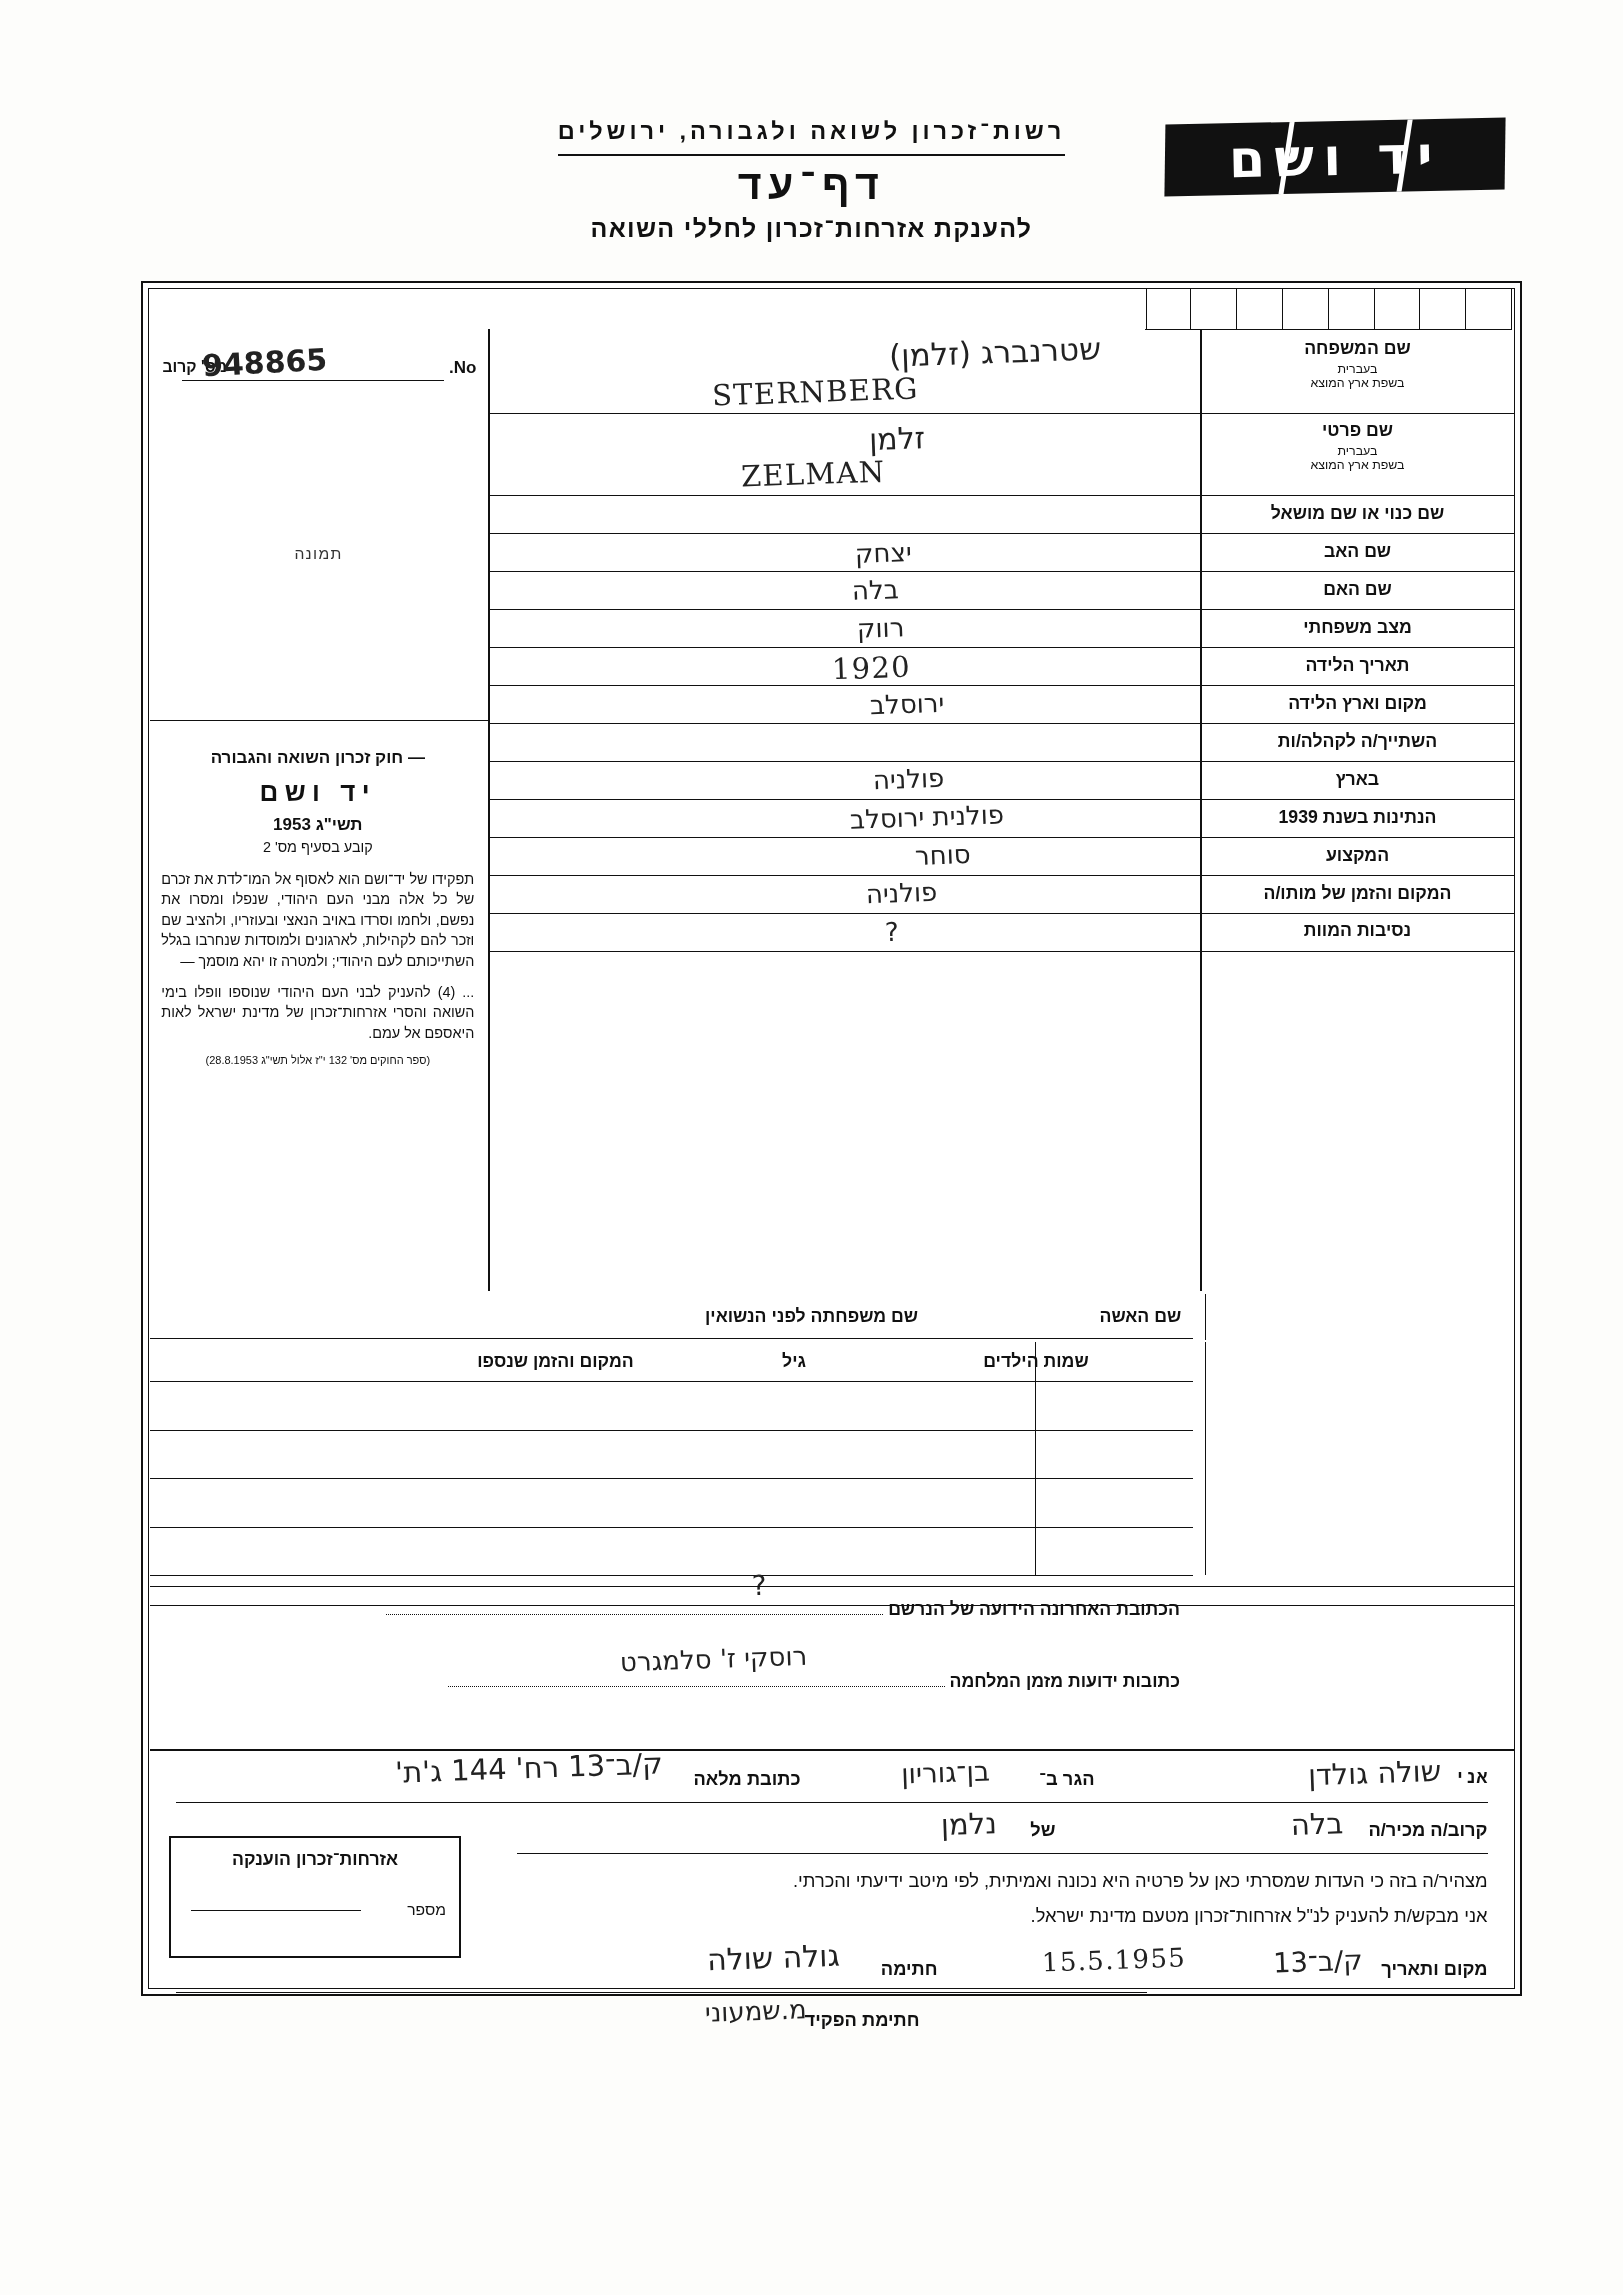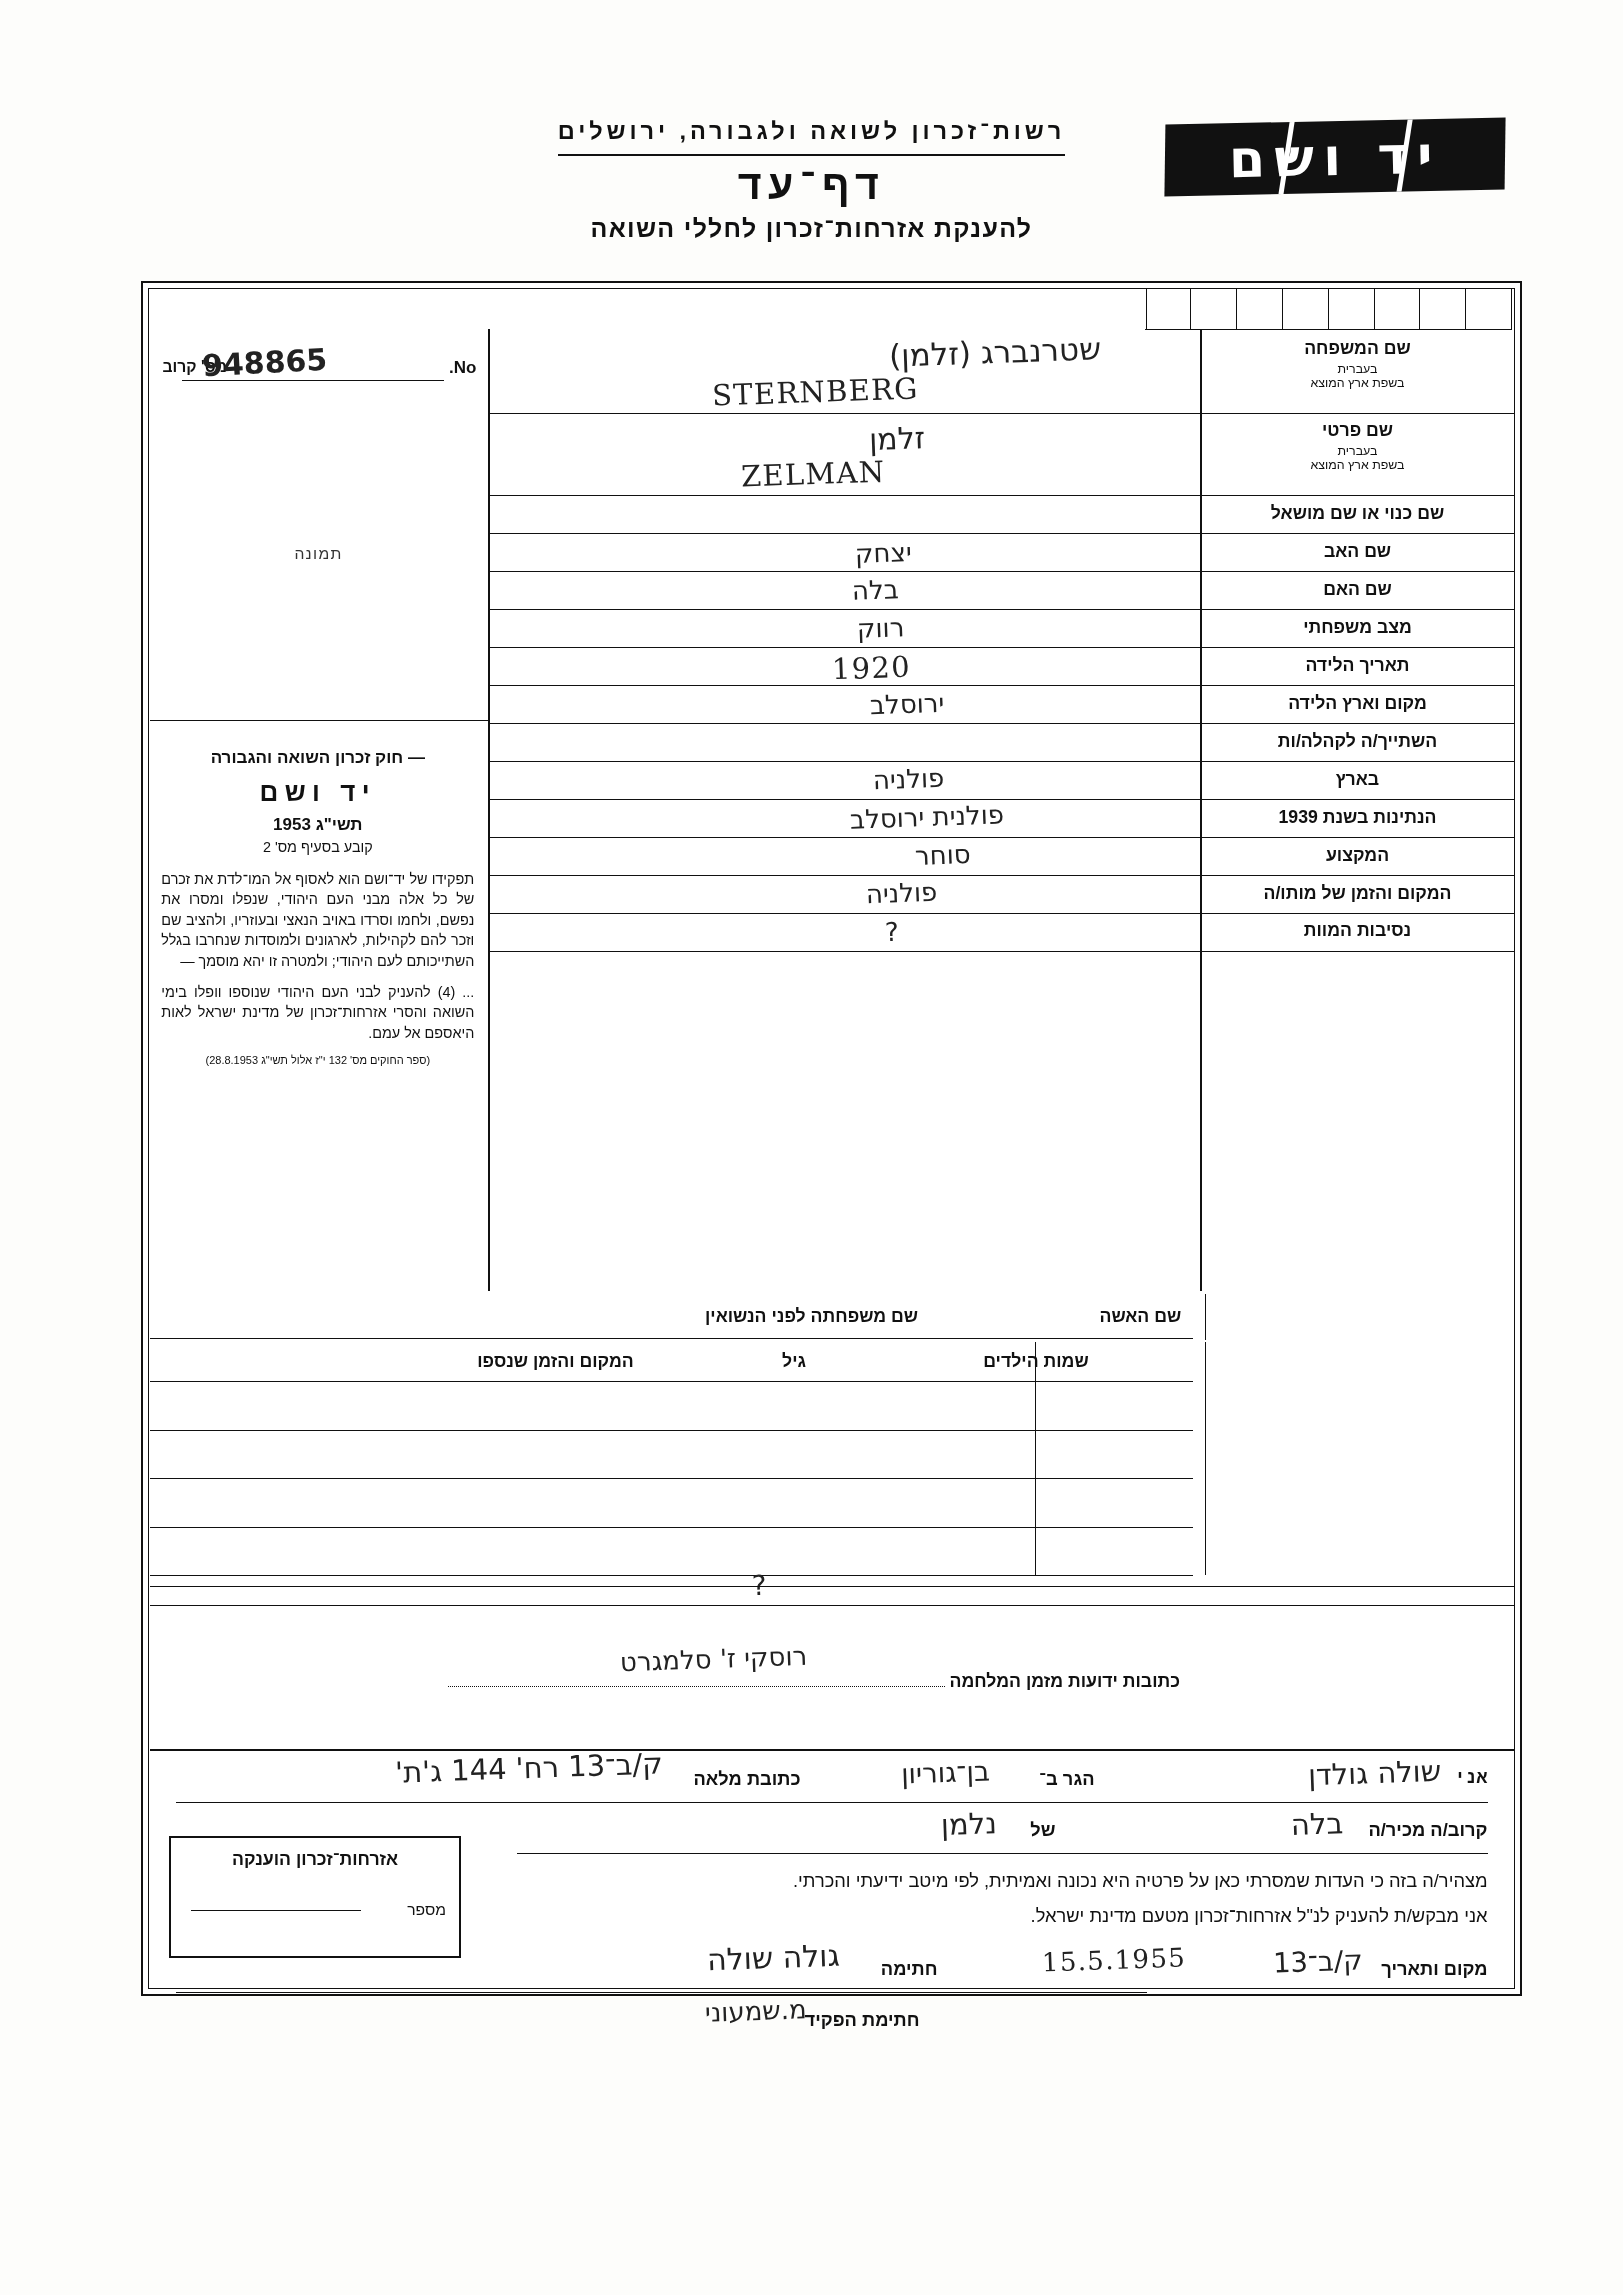--- a/index.html
+++ b/index.html
@@ -400,20 +400,24 @@
     <div class="tbl-line" style="top:1292px;left:6.5px;right:327px;"></div>
     <div class="tbl-vline" style="top:1059px;height:233px;right:314px;"></div>
     <div class="tbl-vline" style="top:1059px;height:233px;right:484px;"></div>
     <div class="tbl-vline" style="top:1011px;height:46px;right:314px;"></div>
 
     <div style="position:absolute;top:1101px;right:26px;width:0.7px;height:0.7px;"></div>
     <div style="position:absolute;top:1149px;right:26px;width:0.7px;height:0.7px;"></div>
     <div style="position:absolute;top:1198px;right:26px;width:0.7px;height:0.7px;"></div>
     <div style="position:absolute;top:1246px;right:26px;width:0.7px;height:0.7px;"></div>
 
+    <div class="addr1">
+      <span>הכתובת האחרונה הידועה של הנרשם</span>
+      <span class="dotline" style="width:497px;"></span>
+    </div>
     <span class="hw" style="position:absolute;top:1286px;right:753px;font-size:27.5px;">?</span>
 
     <div class="addr2">
       <span>כתובות ידועות מזמן המלחמה</span>
       <span class="dotline" style="width:497px;"></span>
     </div>
     <span class="hw" style="position:absolute;top:1361px;right:713px;font-size:26px;">רוסקי ז' סלמגרט</span>
 
     <div style="position:absolute;top:1322px;left:6.5px;right:6.5px;border-top:1.3px solid #111;"></div>
     <div style="position:absolute;top:1303px;left:6.5px;right:6.5px;border-top:1.3px solid #111;"></div>

